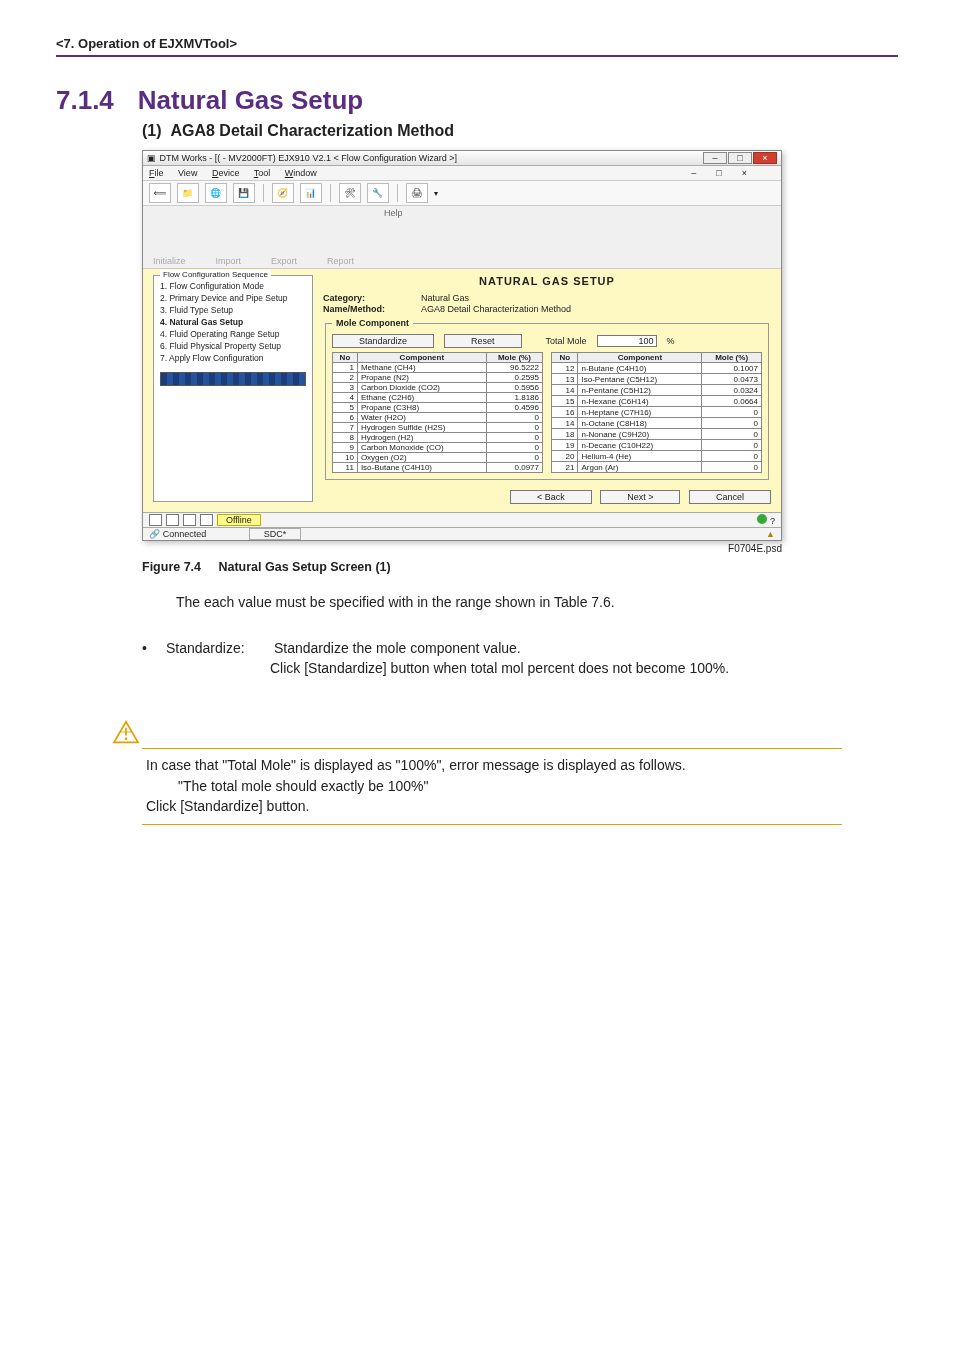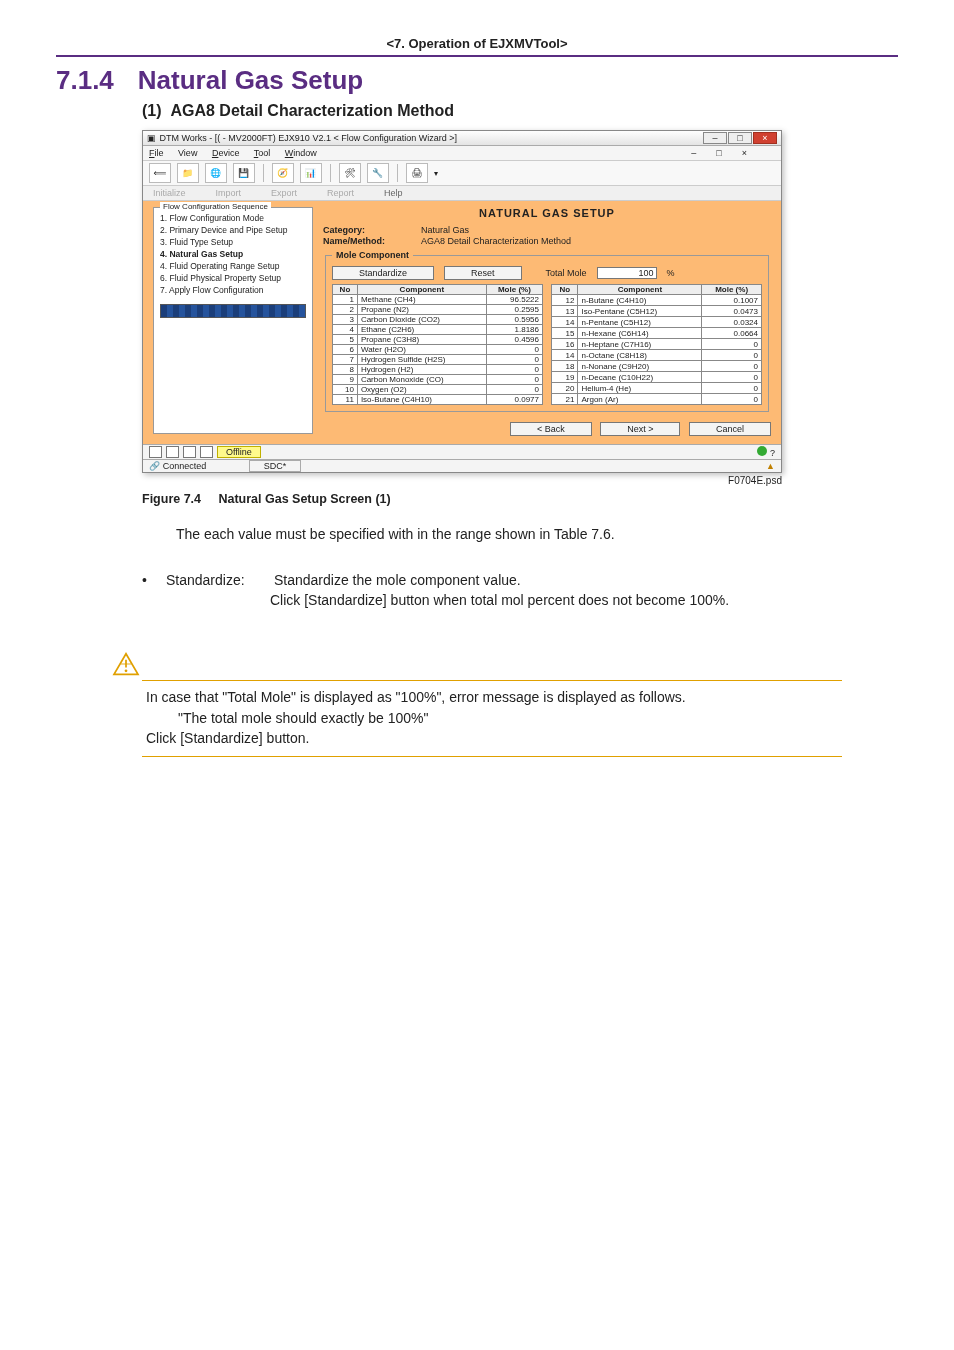--- a/index.html
+++ b/index.html
@@ -11,26 +11,26 @@
     font-family: Arial, Helvetica, sans-serif;
     margin: 0;
     background: #fff;
     color: #222;
     width: 954px;
   }
   .page {
     padding: 36px 56px 40px 56px;
   }
   .top-header {
-    text-align: center;
+    text-align: left;
     font-size: 13px;
     font-weight: bold;
     padding-bottom: 4px;
     border-bottom: 2px solid var(--purple);
-    margin-bottom: 8px;
+    margin-bottom: 28px;
   }
   h2.section-num {
     color: var(--purple);
     font-size: 26px;
     margin: 8px 0 4px 0;
     font-weight: bold;
   }
   h2.section-num .num { margin-right: 24px; }
   .subhead {
     font-size: 16px;
@@ -71,23 +71,23 @@
     background:#f8f8f8; border-bottom:1px solid #ccc;
     padding:2px 6px; display:flex; gap:6px; align-items:center;
   }
   .t-ico{ width:22px; height:20px; border:1px solid #bbb; background:#fff;
     display:inline-flex; align-items:center; justify-content:center;}
   .t-sep{ width:1px; height:18px; background:#bbb; margin:0 2px;}
   .subtoolbar {
     padding:2px 10px; border-bottom:1px solid #ccc; font-size:9px; color:#666;
     display:flex; gap:30px;
   }
-  .subtoolbar span.dis{ color:#aaa; }
+  .subtoolbar span.dis{ color:#aaa;margin-top:48px; }
   .main-area{
-    background:#fdba74; padding:6px 10px 10px 10px; min-height:230px;
+    background:#fef9c3; padding:6px 10px 10px 10px; min-height:230px;
     display:flex; gap:10px;
   }
   .seq-box{
     border:1px solid #999; width:160px; padding:4px 6px 6px 6px; font-size:8.5px;
     position:relative; background:#fff;
   }
   .seq-legend{
     position:absolute; top:-6px; left:6px; background:#fff; padding:0 3px;
     font-size:8px;
   }

